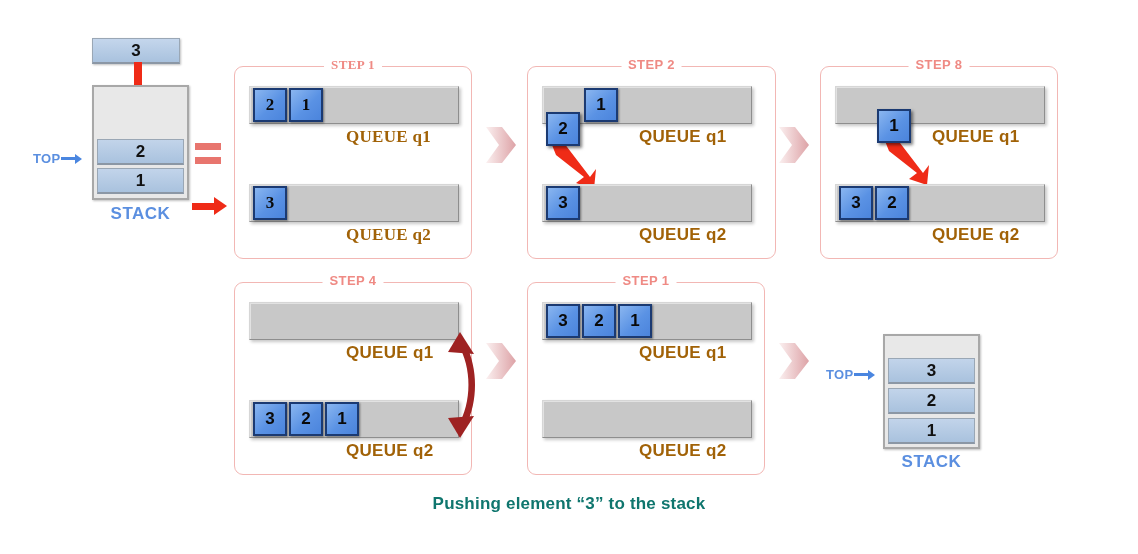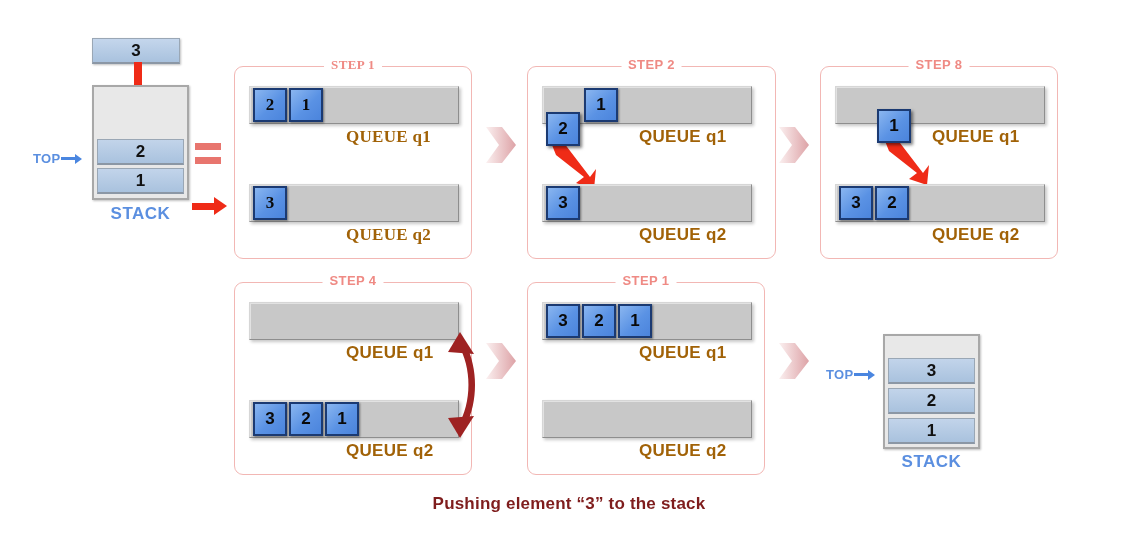--- a/index.html
+++ b/index.html
@@ -129,21 +129,21 @@
   
   .chevron { position:absolute; width:34px; height:56px; }
 
   
   .swap-arrow { position:absolute; width:40px; height:110px; }
 
   
   .caption {
     position:absolute;
     width:100%; text-align:center;
-    font-size:17px; font-weight:bold; color:#7f1d1d;
+    font-size:17px; font-weight:bold; color:#0f766e;
     letter-spacing:.2px;
   }
 </style>
 </head>
 <body>
 
 <div class="canvas">
 
   <div class="detached-stack-cell" style="left:92px; top:38px;">3</div>
 

